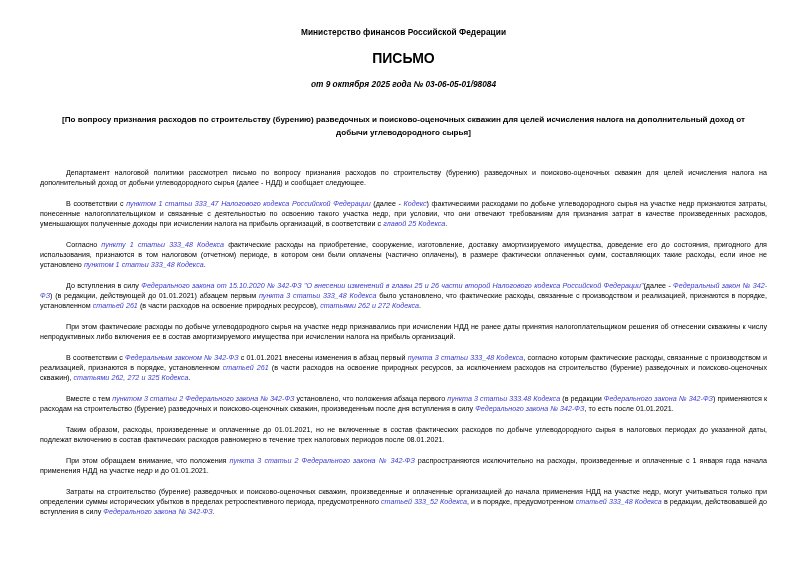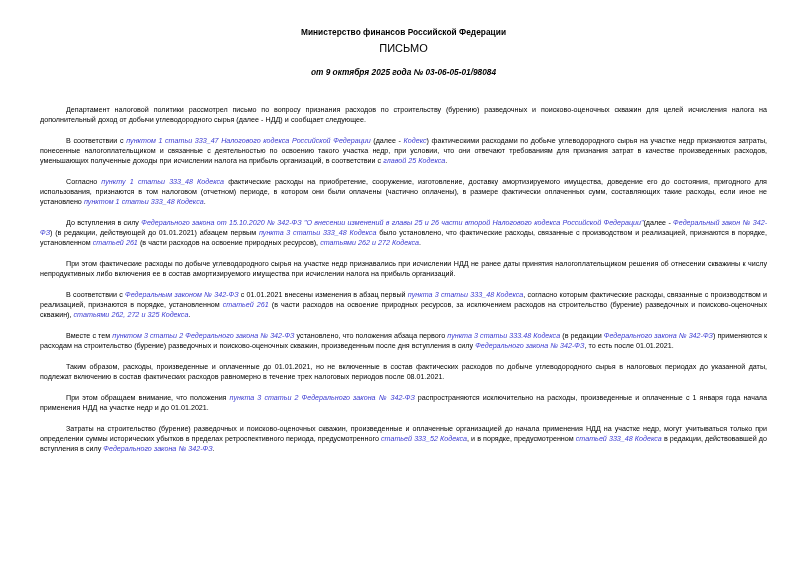--- a/index.html
+++ b/index.html
@@ -30,23 +30,23 @@
     letter-spacing: 0.05px;
   }
   .hdr-line2 {
     text-align: center;
     font-weight: bold;
     font-size: 8.3px;
     line-height: 12.4px;
   }
   .hdr-pismo {
     text-align: center;
-    font-weight: normal;
-    font-size: 11px;
-    margin-top: 4px;
+    font-weight: bold;
+    font-size: 14px;
+    margin-top: 12px;
   }
   .hdr-date {
     text-align: center;
     font-weight: bold;
     font-size: 8.3px;
     margin-top: 13px;
     font-style: italic;
   }
   .doc-title {
     text-align: center;
@@ -76,20 +76,21 @@
 </style>
 </head>
 <body>
 
 <div class="page">
 
   <div class="hdr">Министерство финансов Российской Федерации</div>
   <div class="hdr-pismo">ПИСЬМО</div>
   <div class="hdr-date">от 9 октября 2025 года № 03-06-05-01/98084</div>
 
+  <div class="doc-title">[По вопросу признания расходов по строительству (бурению) разведочных и поисково-оценочных скважин для целей исчисления налога на дополнительный доход от добычи углеводородного сырья]</div>
 
   <div class="body-block" id="body-block">
       <p class="para"><span>Департамент налоговой политики рассмотрел письмо по вопросу признания расходов по строительству (бурению) разведочных и поисково-оценочных скважин для целей исчисления налога на дополнительный доход от добычи углеводородного сырья (далее - НДД) и сообщает следующее.</span></p>
       <p class="para"><span>В соответствии с </span><span class="lnk" style="color: rgb(58, 58, 208);">пунктом 1 статьи 333_47 Налогового кодекса Российской Федерации</span><span> (далее - </span><span class="lnk" style="color: rgb(58, 58, 208);">Кодекс</span><span>) фактическими расходами по добыче углеводородного сырья на участке недр признаются затраты, понесенные налогоплательщиком и связанные с деятельностью по освоению такого участка недр, при условии, что они отвечают требованиям для признания затрат в качестве произведенных расходов, уменьшающих полученные доходы при исчислении налога на прибыль организаций, в соответствии с </span><span class="lnk" style="color: rgb(58, 58, 208);">главой 25 Кодекса</span><span>.</span></p>
       <p class="para"><span>Согласно </span><span class="lnk" style="color: rgb(58, 58, 208);">пункту 1 статьи 333_48 Кодекса</span><span> фактические расходы на приобретение, сооружение, изготовление, доставку амортизируемого имущества, доведение его до состояния, пригодного для использования, признаются в том налоговом (отчетном) периоде, в котором они были оплачены (частично оплачены), в размере фактически оплаченных сумм, составляющих такие расходы, если иное не установлено </span><span class="lnk" style="color: rgb(58, 58, 208);">пунктом 1 статьи 333_48 Кодекса</span><span>.</span></p>
       <p class="para"><span>До вступления в силу </span><span class="lnk" style="color: rgb(58, 58, 208);">Федерального закона от 15.10.2020 № 342-ФЗ "О внесении изменений в главы 25 и 26 части второй Налогового кодекса Российской Федерации"</span><span>(далее - </span><span class="lnk" style="color: rgb(58, 58, 208);">Федеральный закон № 342-ФЗ</span><span>) (в редакции, действующей до 01.01.2021) абзацем первым </span><span class="lnk" style="color: rgb(58, 58, 208);">пункта 3 статьи 333_48 Кодекса</span><span> было установлено, что фактические расходы, связанные с производством и реализацией, признаются в порядке, установленном </span><span class="lnk" style="color: rgb(58, 58, 208);">статьей 261</span><span> (в части расходов на освоение природных ресурсов), </span><span class="lnk" style="color: rgb(58, 58, 208);">статьями 262 и 272 Кодекса</span><span>.</span></p>
       <p class="para"><span>При этом фактические расходы по добыче углеводородного сырья на участке недр признавались при исчислении НДД не ранее даты принятия налогоплательщиком решения об отнесении скважины к числу непродуктивных либо включения ее в состав амортизируемого имущества при исчислении налога на прибыль организаций.</span></p>
       <p class="para"><span>В соответствии с </span><span class="lnk" style="color: rgb(58, 58, 208);">Федеральным законом № 342-ФЗ</span><span> с 01.01.2021 внесены изменения в абзац первый </span><span class="lnk" style="color: rgb(58, 58, 208);">пункта 3 статьи 333_48 Кодекса</span><span>, согласно которым фактические расходы, связанные с производством и реализацией, признаются в порядке, установленном </span><span class="lnk" style="color: rgb(58, 58, 208);">статьей 261</span><span> (в части расходов на освоение природных ресурсов, за исключением расходов на строительство (бурение) разведочных и поисково-оценочных скважин), </span><span class="lnk" style="color: rgb(58, 58, 208);">статьями 262, 272 и 325 Кодекса</span><span>.</span></p>
       <p class="para"><span>Вместе с тем </span><span class="lnk" style="color: rgb(58, 58, 208);">пунктом 3 статьи 2 Федерального закона № 342-ФЗ</span><span> установлено, что положения абзаца первого </span><span class="lnk" style="color: rgb(58, 58, 208);">пункта 3 статьи 333.48 Кодекса</span><span> (в редакции </span><span class="lnk" style="color: rgb(58, 58, 208);">Федерального закона № 342-ФЗ</span><span>) применяются к расходам на строительство (бурение) разведочных и поисково-оценочных скважин, произведенным после дня вступления в силу </span><span class="lnk" style="color: rgb(58, 58, 208);">Федерального закона № 342-ФЗ</span><span>, то есть после 01.01.2021.</span></p>
       <p class="para"><span>Таким образом, расходы, произведенные и оплаченные до 01.01.2021, но не включенные в состав фактических расходов по добыче углеводородного сырья в налоговых периодах до указанной даты, подлежат включению в состав фактических расходов равномерно в течение трех налоговых периодов после 08.01.2021.</span></p>

